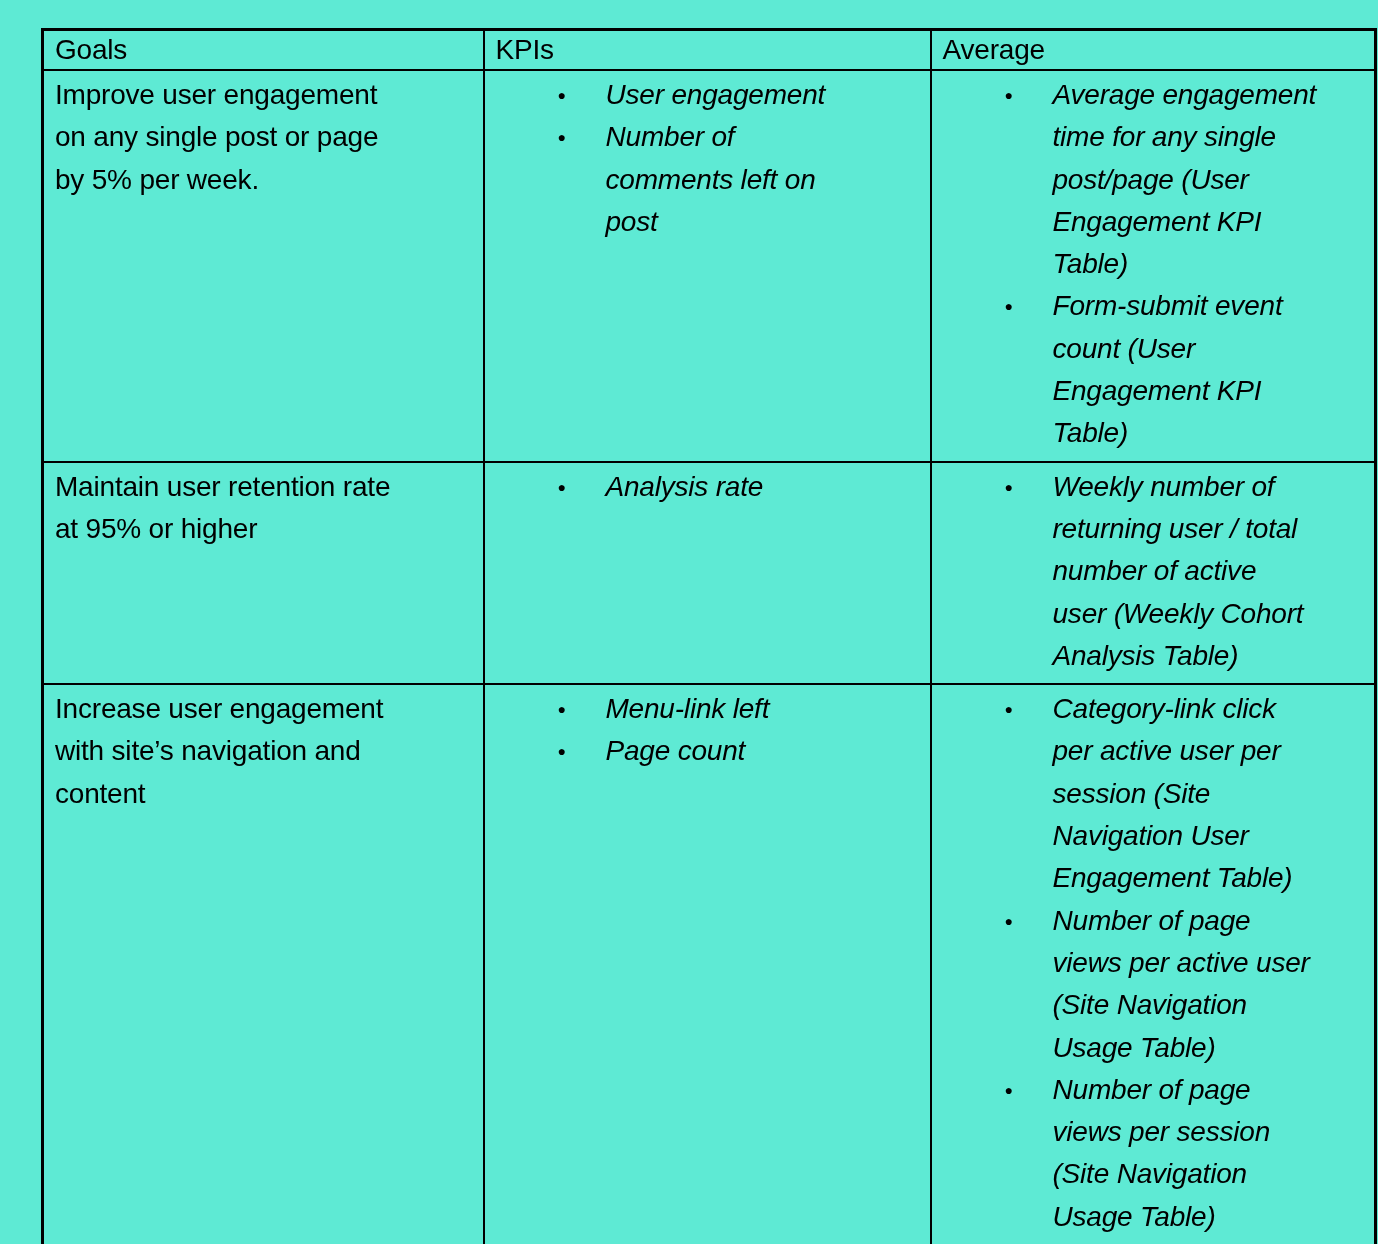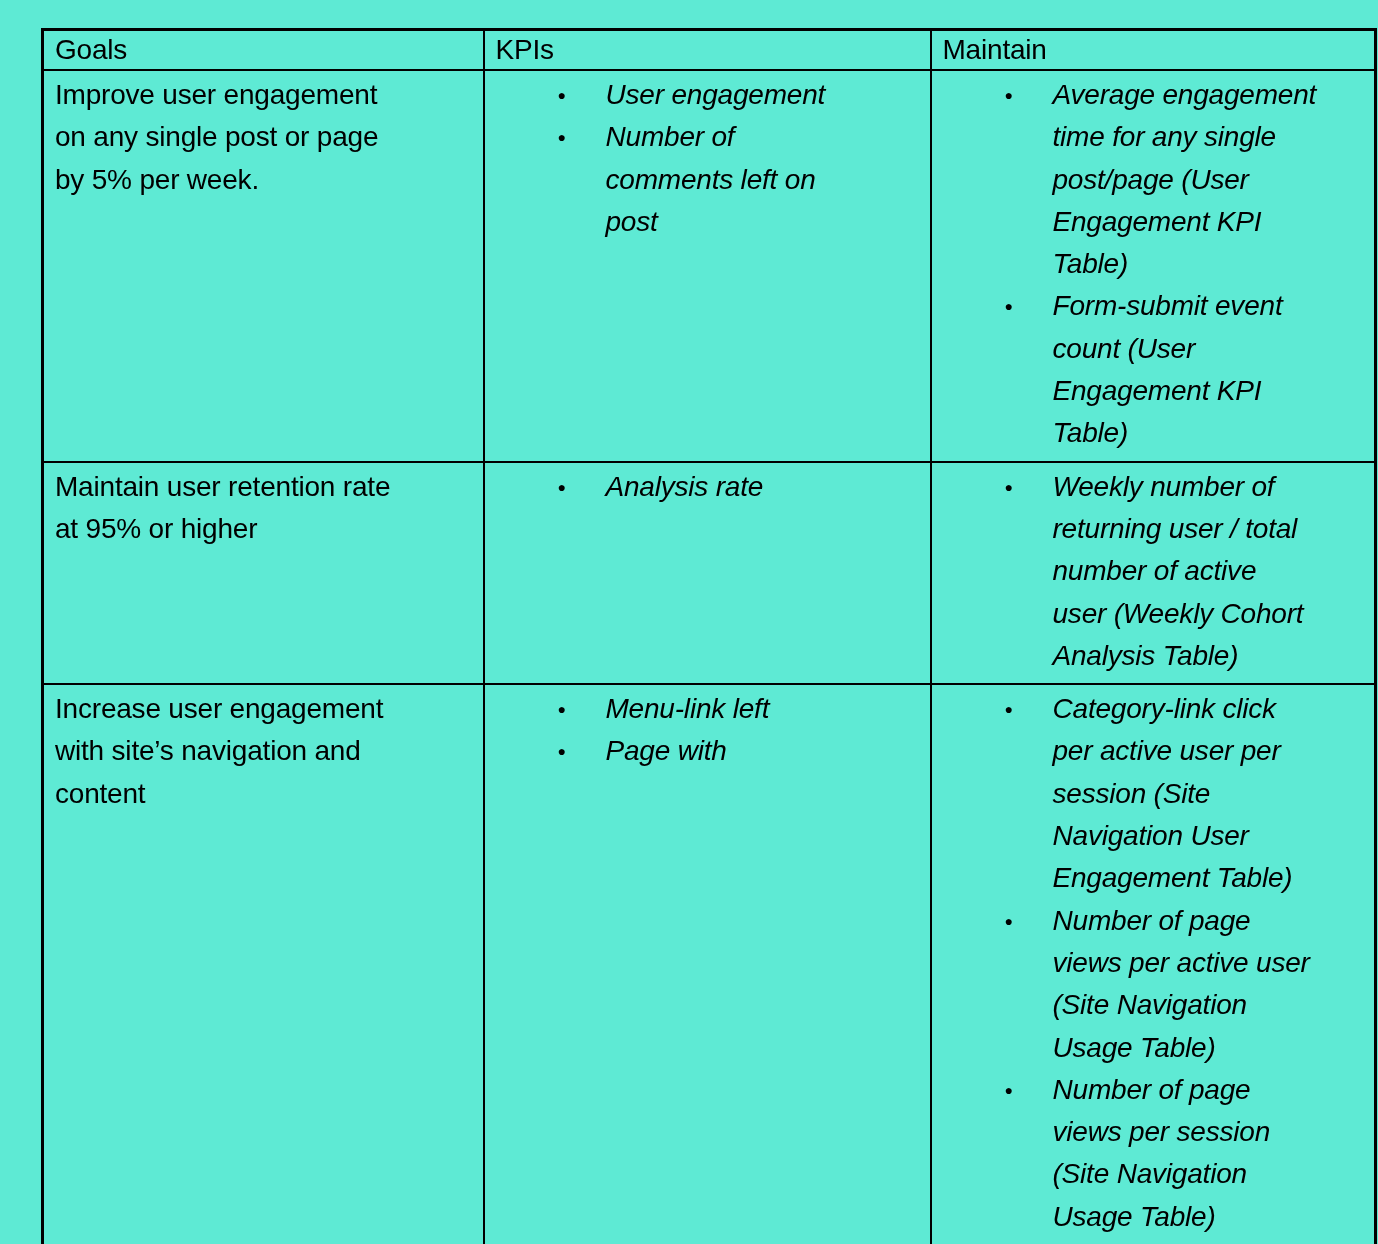--- a/index.html
+++ b/index.html
@@ -71,21 +71,21 @@
   <table class="gkm">
     <colgroup>
       <col style="width:441px">
       <col style="width:447px">
       <col style="width:445px">
     </colgroup>
     <thead>
       <tr>
         <th>Goals</th>
         <th>KPIs</th>
-        <th>Maintain</th>
+        <th>Average</th>
       </tr>
     </thead>
     <tbody>
       <tr>
         <td>
           <div class="cell-text">Improve user engagement
 on any single post or page
 by 5% per week.</div>
         </td>
         <td>
@@ -146,21 +146,21 @@
 with site’s navigation and
 content</div>
         </td>
         <td>
           <div class="li">
             <span class="bullet">●</span>
             <span class="li-text">Menu-link left</span>
           </div>
           <div class="li">
             <span class="bullet">●</span>
-            <span class="li-text">Page with</span>
+            <span class="li-text">Page count</span>
           </div>
         </td>
         <td>
           <div class="li">
             <span class="bullet">●</span>
             <span class="li-text">Category-link click
 per active user per
 session (Site
 Navigation User
 Engagement Table)</span>

